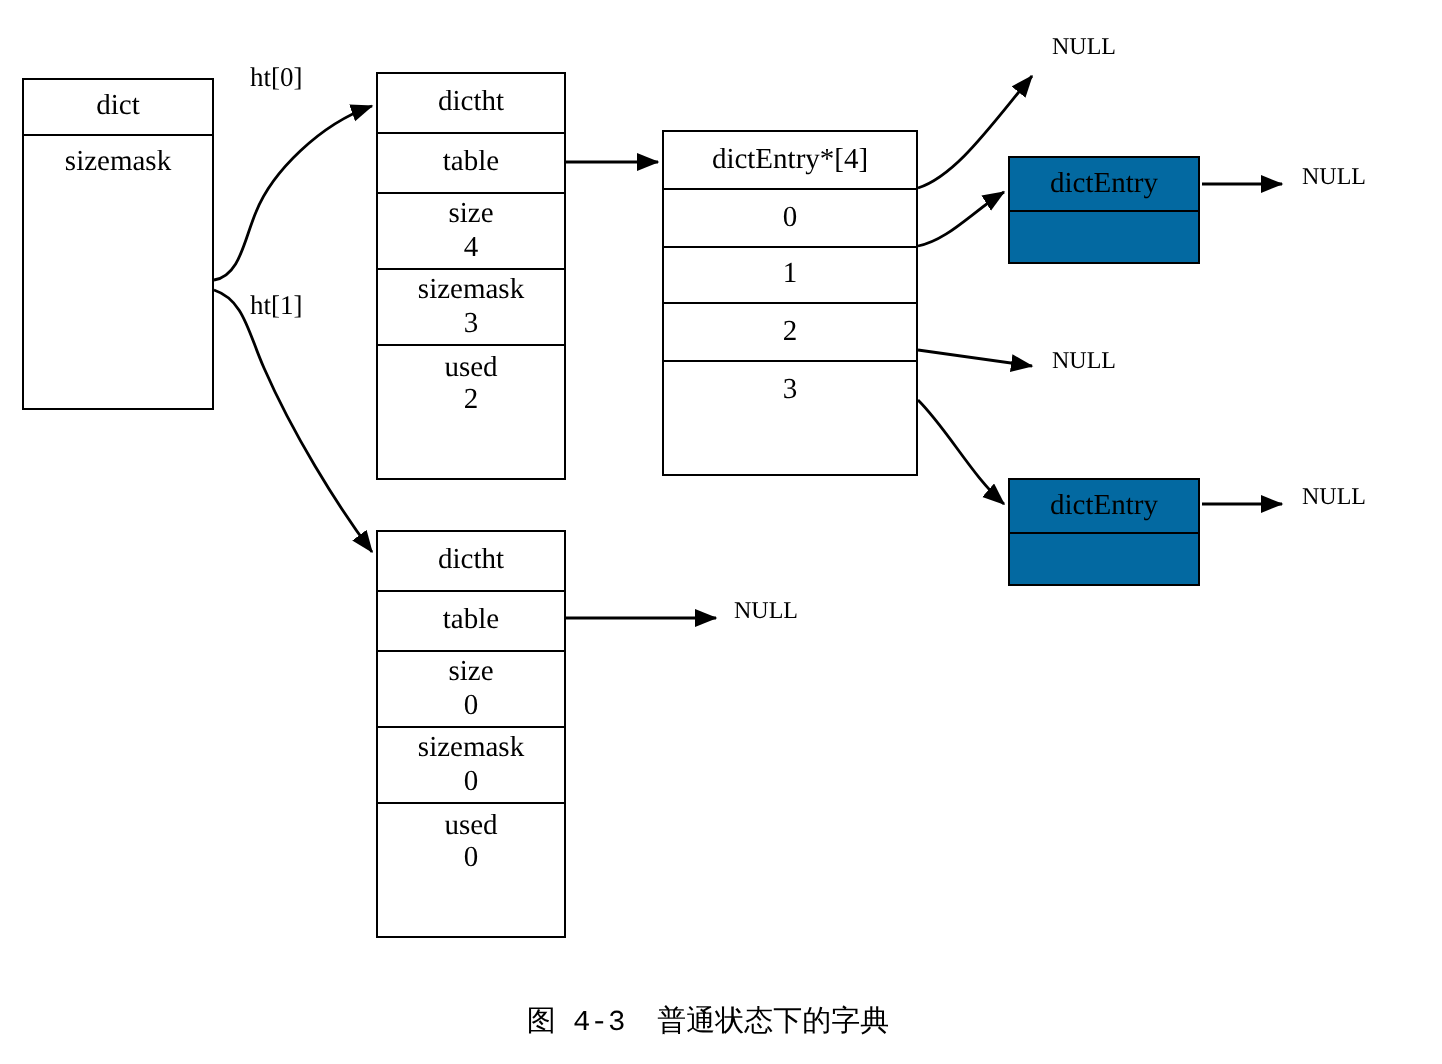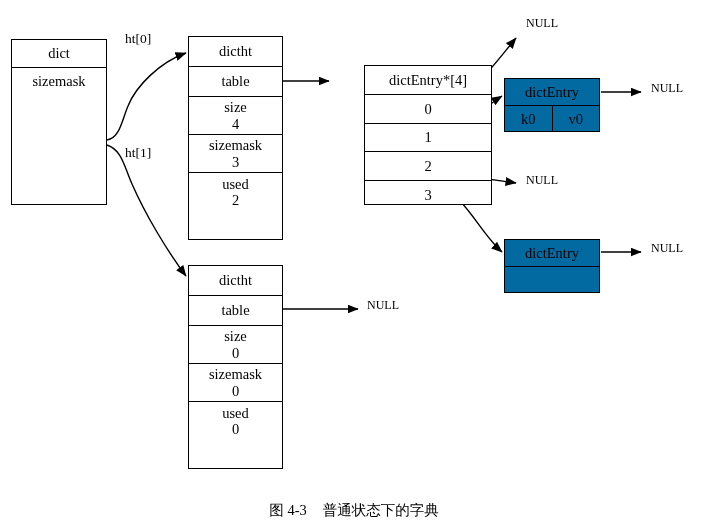--- a/index.html
+++ b/index.html
@@ -69,21 +69,21 @@
   #dictht0 { left: 188px; top: 36px; width: 95px; height: 204px; }
   #dictht0 .cell { height: 30px; }
   #dictht0 .cell.two { height: 38px; }
 
   
   #dictht1 { left: 188px; top: 265px; width: 95px; height: 204px; }
   #dictht1 .cell { height: 30px; }
   #dictht1 .cell.two { height: 38px; }
 
   
-  #table-array { left: 331px; top: 65px; width: 128px; height: 140px; margin-left: 33px; }
+  #table-array { left: 331px; top: 65px; width: 128px; height: 173px; }
   #table-array .cell { height: 28.8px; }
 
   
   .entry { position: absolute; border: 1px solid #000; box-sizing: border-box; background:#0369a1; }
   .entry .hdr {
     height: 26px;
     border-bottom: 1px solid #000;
     display: flex; align-items: center; justify-content: center;
     font-size: 14.5px;
   }
@@ -101,21 +101,21 @@
   }
   #entry0 { left: 504px; top: 78px; width: 96px; height: 54px; }
   #entry1 { left: 504px; top: 239px; width: 96px; height: 54px; }
 
   #caption {
     position: absolute;
     left: 0; top: 501px;
     width: 708px;
     text-align: center;
     font-size: 14.5px;
-    font-family: Liberation Serif, serif;
+    font-family: Liberation Mono, monospace;
   }
   #caption .gap { display: inline-block; width: 16px; }
 </style>
 </head>
 <body>
 
 <div id="canvas">
 
   <svg class="edges" viewBox="0 0 721 532">
     <defs>
@@ -202,24 +202,20 @@
   <div class="box" id="table-array">
     <div class="cell">dictEntry*[4]</div>
     <div class="cell">0</div>
     <div class="cell">1</div>
     <div class="cell">2</div>
     <div class="cell">3</div>
   </div>
 
   <div class="entry" id="entry0">
     <div class="hdr">dictEntry</div>
-    <div class="kv">
-      <div>k0</div>
-      <div>v0</div>
-    </div>
   </div>
 
   <div class="entry" id="entry1">
     <div class="hdr">dictEntry</div>
   </div>
 
   <div class="nulltext" style="left:526px; top:16px;">NULL</div>
   <div class="nulltext" style="left:651px; top:81px;">NULL</div>
   <div class="nulltext" style="left:526px; top:173px;">NULL</div>
   <div class="nulltext" style="left:651px; top:241px;">NULL</div>

